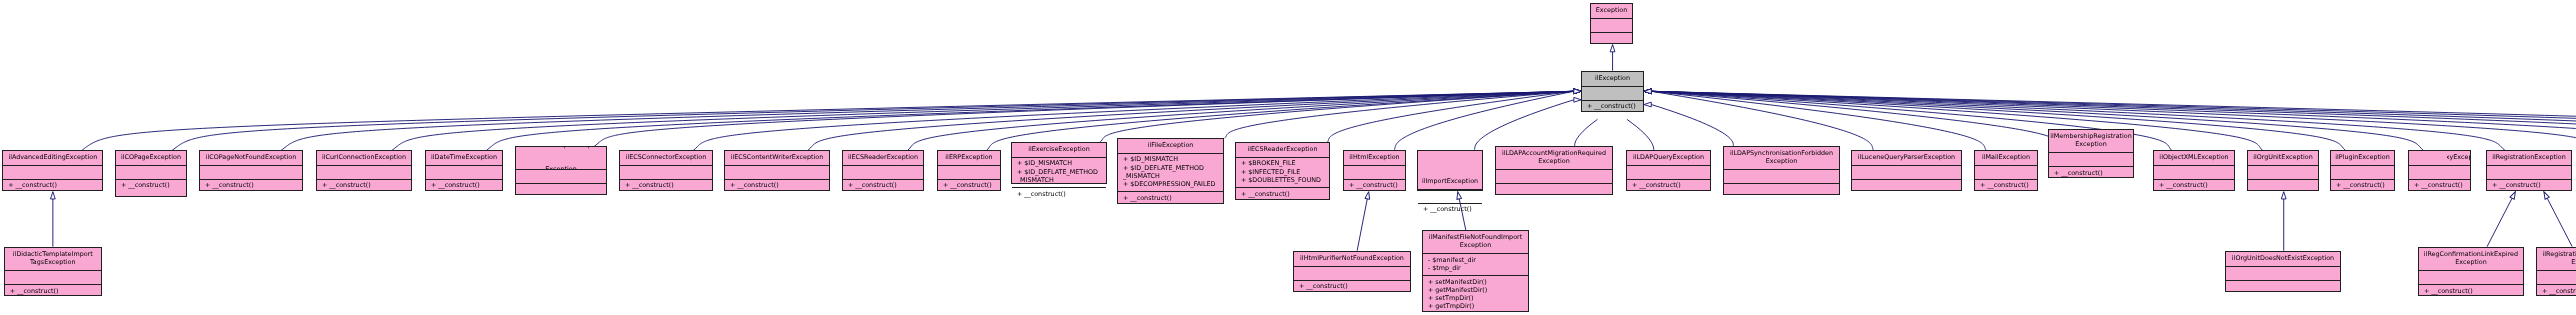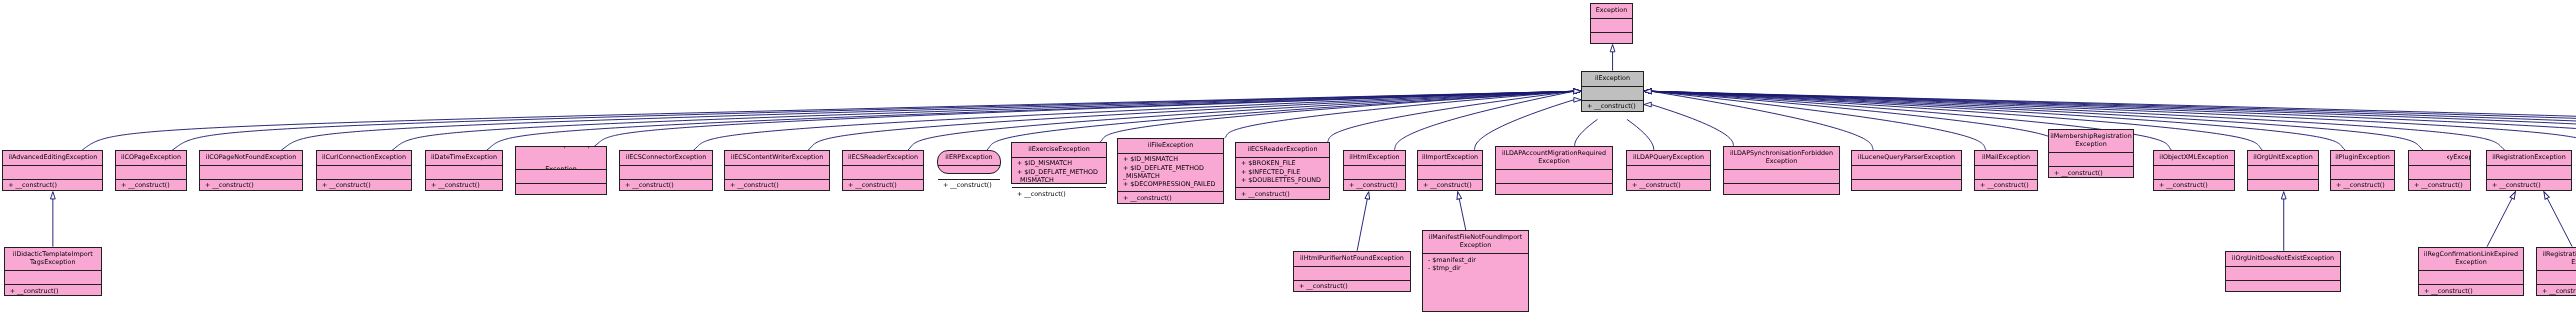--- a/index.html
+++ b/index.html
@@ -189,21 +189,21 @@
       <div class="umlnode hl" style="left: 1581px; top: 71px; width: 63px; height: 41px;">
         <div class="cell title" style="height: 13.8px;"><span>ilException</span></div>
         <div class="cell members sep" style="height: 13.8px;"></div>
         <div class="cell members sep" style="height: 13.8px;"><span>+ __construct()</span></div>
       </div>
       <div class="umlnode" style="left: 2.3px; top: 150px; width: 101px; height: 41px;">
         <div class="cell title" style="height: 13.8px;"><span>ilAdvancedEditingException</span></div>
         <div class="cell members sep" style="height: 13.8px;"></div>
         <div class="cell members sep" style="height: 13.8px;"><span>+ __construct()</span></div>
       </div>
-      <div class="umlnode" style="left: 115px; top: 150px; width: 72px; height: 41px;">
+      <div class="umlnode" style="left: 115px; top: 150px; width: 72px; height: 47px;">
         <div class="cell title" style="height: 13.8px;"><span>ilCOPageException</span></div>
         <div class="cell members sep" style="height: 13.8px;"></div>
         <div class="cell members sep" style="height: 13.8px;"><span>+ __construct()</span></div>
       </div>
       <div class="umlnode" style="left: 199px; top: 150px; width: 104px; height: 41px;">
         <div class="cell title" style="height: 13.8px;"><span>ilCOPageNotFoundException</span></div>
         <div class="cell members sep" style="height: 13.8px;"></div>
         <div class="cell members sep" style="height: 13.8px;"><span>+ __construct()</span></div>
       </div>
       <div class="umlnode" style="left: 316px; top: 150px; width: 96px; height: 41px;">
@@ -229,21 +229,21 @@
       <div class="umlnode" style="left: 724px; top: 150px; width: 106px; height: 41px;">
         <div class="cell title" style="height: 13.8px;"><span>ilECSContentWriterException</span></div>
         <div class="cell members sep" style="height: 13.8px;"></div>
         <div class="cell members sep" style="height: 13.8px;"><span>+ __construct()</span></div>
       </div>
       <div class="umlnode" style="left: 842px; top: 150px; width: 82px; height: 41px;">
         <div class="cell title" style="height: 13.8px;"><span>ilECSReaderException</span></div>
         <div class="cell members sep" style="height: 13.8px;"></div>
         <div class="cell members sep" style="height: 13.8px;"><span>+ __construct()</span></div>
       </div>
-      <div class="umlnode" style="left: 937px; top: 150px; width: 64px; height: 24px; border-radius: 11px;">
+      <div class="umlnode" style="left: 937px; top: 150px; width: 64px; height: 41px;">
         <div class="cell title" style="height: 13.8px;"><span>ilERPException</span></div>
         <div class="cell members sep" style="height: 13.8px;"></div>
         <div class="cell members sep" style="height: 13.8px;"><span>+ __construct()</span></div>
       </div>
       <div class="umlnode" style="left: 1011px; top: 142px; width: 96px; height: 42px;">
         <div class="cell title" style="height: 13.8px;"><span>ilExerciseException</span></div>
         <div class="cell members sep" style="height: 30px;"><span>+ $ID_MISMATCH</span><span>+ $ID_DEFLATE_METHOD</span><span>_MISMATCH</span></div>
         <div class="cell members sep" style="height: 13.8px;"><span>+ __construct()</span></div>
       </div>
       <div class="umlnode" style="left: 1117px; top: 138px; width: 107px; height: 66px;">
@@ -255,21 +255,21 @@
         <div class="cell title" style="height: 13.8px;"><span>ilECSReaderException</span></div>
         <div class="cell members sep" style="height: 30px;"><span>+ $BROKEN_FILE</span><span>+ $INFECTED_FILE</span><span>+ $DOUBLETTES_FOUND</span></div>
         <div class="cell members sep" style="height: 13.8px;"><span>+ __construct()</span></div>
       </div>
       <div class="umlnode" style="left: 1343px; top: 150px; width: 63px; height: 41px;">
         <div class="cell title" style="height: 13.8px;"><span>ilHtmlException</span></div>
         <div class="cell members sep" style="height: 13.8px;"></div>
         <div class="cell members sep" style="height: 13.8px;"><span>+ __construct()</span></div>
       </div>
       <div class="umlnode" style="left: 1417px; top: 150px; width: 66px; height: 41px;">
-        <div class="cell title" style="height: 13.8px;"><span>ilImportException</span></div>
+        <div class="cell title" style="height: 13.8px; margin-top: 24px;"><span>ilImportException</span></div>
         <div class="cell members sep" style="height: 13.8px;"></div>
         <div class="cell members sep" style="height: 13.8px;"><span>+ __construct()</span></div>
       </div>
       <div class="umlnode" style="left: 1495px; top: 146px; width: 118px; height: 49px;">
         <div class="cell title" style="height: 22px;"><span>ilLDAPAccountMigrationRequired</span><span>Exception</span></div>
         <div class="cell members sep" style="height: 13.8px;"></div>
         <div class="cell members sep" style="height: 13.8px;"></div>
       </div>
       <div class="umlnode" style="left: 1626px; top: 150px; width: 85px; height: 41px;">
         <div class="cell title" style="height: 13.8px;"><span>ilLDAPQueryException</span></div>
@@ -327,20 +327,21 @@
         <div class="cell members sep" style="height: 13.8px;"><span>+ __construct()</span></div>
       </div>
       <div class="umlnode" style="left: 1293px; top: 251px; width: 118px; height: 41px;">
         <div class="cell title" style="height: 13.8px;"><span>ilHtmlPurifierNotFoundException</span></div>
         <div class="cell members sep" style="height: 13.8px;"></div>
         <div class="cell members sep" style="height: 13.8px;"><span>+ __construct()</span></div>
       </div>
       <div class="umlnode" style="left: 1422px; top: 230px; width: 107px; height: 82px;">
         <div class="cell title" style="height: 22px;"><span>ilManifestFileNotFoundImport</span><span>Exception</span></div>
         <div class="cell members sep" style="height: 22px;"><span>- $manifest_dir</span><span>- $tmp_dir</span></div>
+        <div class="cell members sep" style="height: 38px;"><span>+ setManifestDir()</span><span>+ getManifestDir()</span><span>+ setTmpDir()</span><span>+ getTmpDir()</span></div>
       </div>
       <div class="umlnode" style="left: 2225px; top: 251px; width: 116px; height: 41px;">
         <div class="cell title" style="height: 13.8px;"><span>ilOrgUnitDoesNotExistException</span></div>
         <div class="cell members sep" style="height: 13.8px;"></div>
         <div class="cell members sep" style="height: 13.8px;"></div>
       </div>
       <div class="umlnode" style="left: 2418px; top: 247px; width: 106px; height: 49px;">
         <div class="cell title" style="height: 22px;"><span>ilRegConfirmationLinkExpired</span><span>Exception</span></div>
         <div class="cell members sep" style="height: 13.8px;"></div>
         <div class="cell members sep" style="height: 13.8px;"><span>+ __construct()</span></div>

